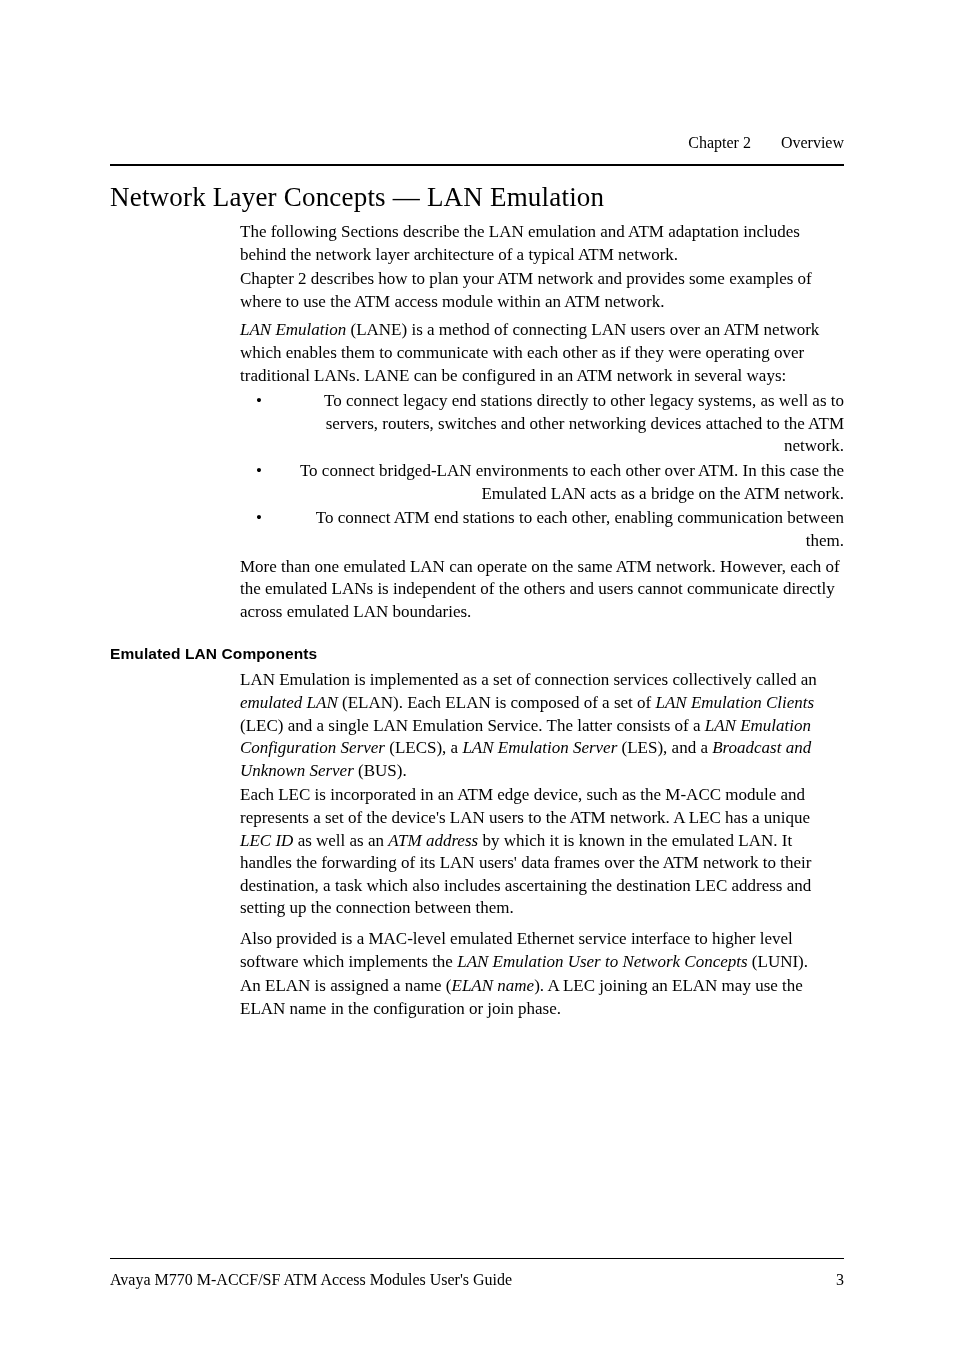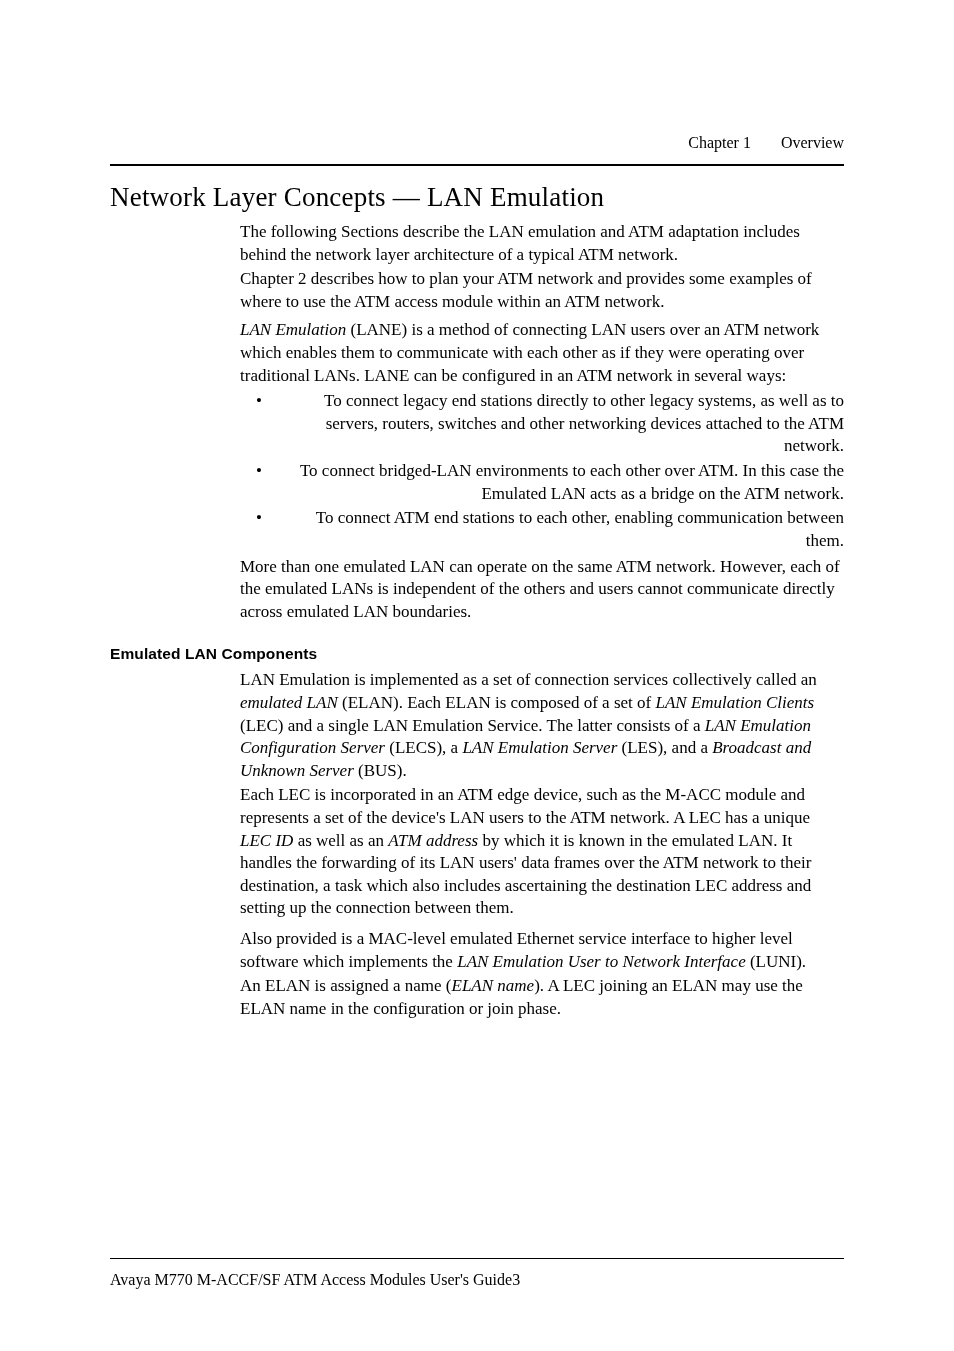--- a/index.html
+++ b/index.html
@@ -90,31 +90,32 @@
     .italic { font-style: italic; }
     .footer {
       position: absolute;
       bottom: 62px;
       left: 110px;
       right: 110px;
       border-top: 1px solid #000;
       padding-top: 12px;
       font-size: 16px;
       display: flex;
+      justify-content: space-between;
       font-family: "Times New Roman", Times, serif;
     }
     .para-block { margin-bottom: 6px; }
   </style>
 </head>
 <body>
 
 <div class="page">
 
   <div class="chapter-header">
-    <span class="ch-label">Chapter 1</span>
+    <span class="ch-label">Chapter 2</span>
     <span>Overview</span>
   </div>
   <div class="header-line"></div>
 
   <h1 class="main-heading">Network Layer Concepts — LAN Emulation</h1>
 
   <div class="body-indent">
     <div class="para-block">
       <p>The following Sections describe the LAN emulation and ATM adaptation includes behind the network layer architecture of a typical ATM network.</p>
       <p>Chapter 2 describes how to plan your ATM network and provides some examples of where to use the ATM access module within an ATM network.</p>
@@ -135,21 +136,21 @@
   </div>
 
   <div class="section-heading">Emulated LAN Components</div>
 
   <div class="body-indent">
     <p><span>LAN Emulation is implemented as a set of connection services collectively called an </span><span class="italic">emulated LAN</span><span> (ELAN). Each ELAN is composed of a set of </span><span class="italic">LAN Emulation Clients</span><span> (LEC) and a single LAN Emulation Service. The latter consists of a </span><span class="italic">LAN Emulation Configuration Server</span><span> (LECS), a </span><span class="italic">LAN Emulation Server</span><span> (LES), and a </span><span class="italic">Broadcast and Unknown Server</span><span> (BUS).</span></p>
 
 
     <p><span>Each LEC is incorporated in an ATM edge device, such as the M-ACC module and represents a set of the device's LAN users to the ATM network. A LEC has a unique </span><span class="italic">LEC ID</span><span> as well as an </span><span class="italic">ATM address</span><span> by which it is known in the emulated LAN. It handles the forwarding of its LAN users' data frames over the ATM network to their destination, a task which also includes ascertaining the destination LEC address and setting up the connection between them.</span></p>
 
-    <p style="margin-top:8px;"><span>Also provided is a MAC-level emulated Ethernet service interface to higher level software which implements the </span><span class="italic">LAN Emulation User to Network Interface</span><span> (LUNI).</span></p>
+    <p style="margin-top:8px;"><span>Also provided is a MAC-level emulated Ethernet service interface to higher level software which implements the </span><span class="italic">LAN Emulation User to Network Concepts</span><span> (LUNI).</span></p>
 
     <p style="margin-top:0;"><span>An ELAN is assigned a name (</span><span class="italic">ELAN name</span><span>). A LEC joining an ELAN may use the ELAN name in the configuration or join phase.</span></p>
   </div>
 
   <div class="footer">
     <span>Avaya M770 M-ACCF/SF ATM Access Modules User's Guide</span>
     <span>3</span>
   </div>
 
 </div>

